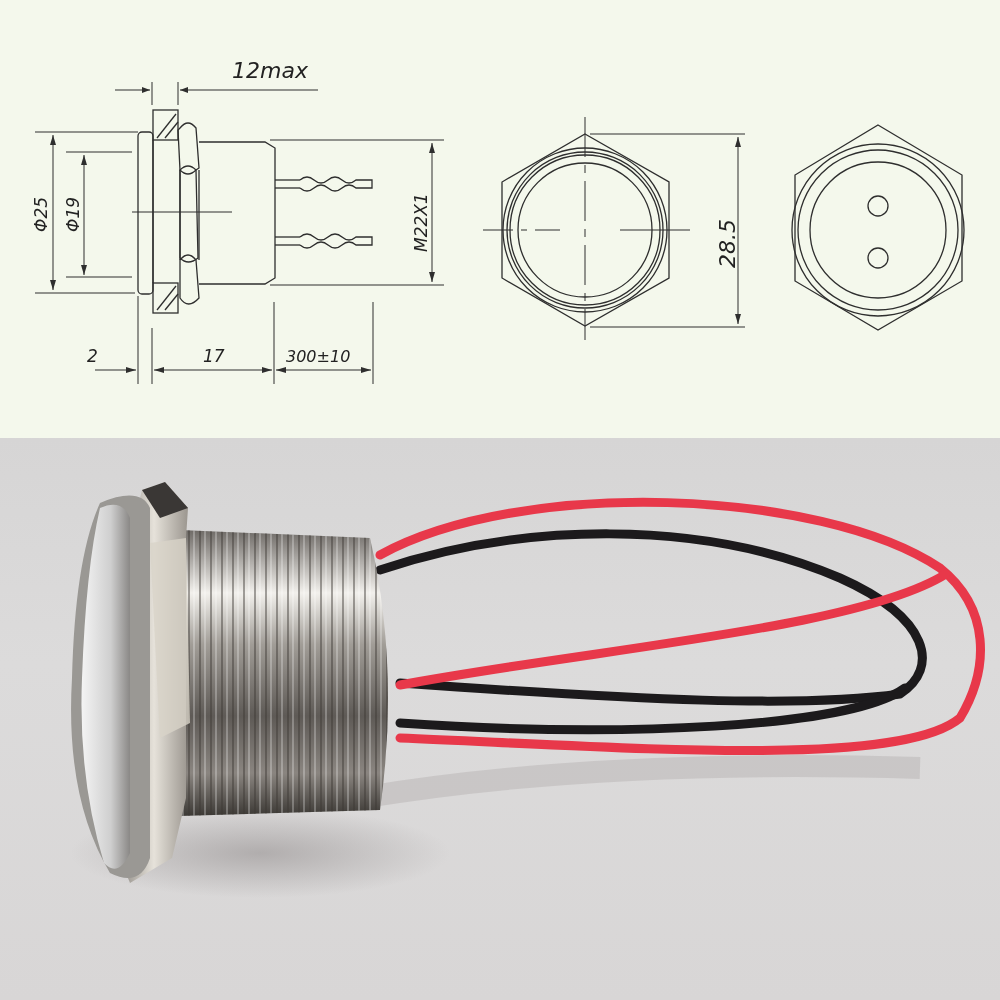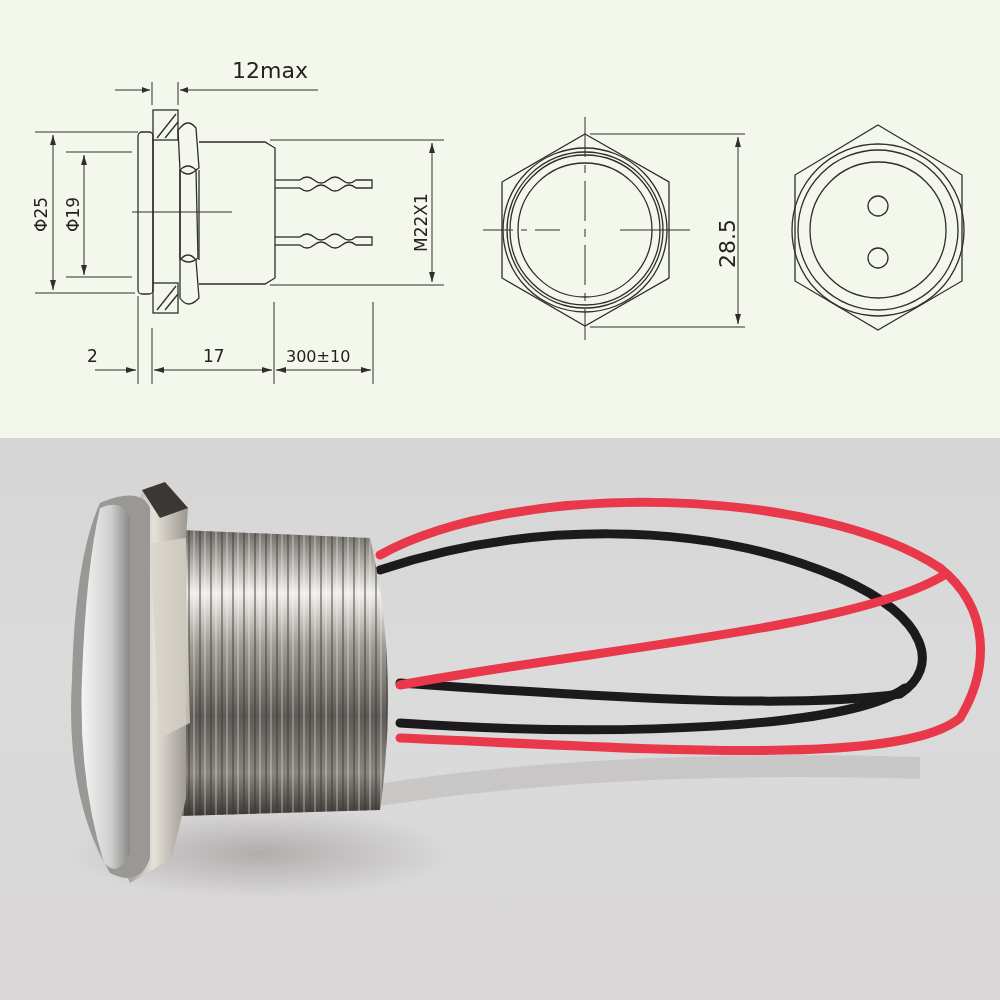--- a/index.html
+++ b/index.html
@@ -1,17 +1,17 @@
 <!DOCTYPE html>
 <html><head>
 <meta charset="utf-8">
 <style>
   html, body { margin: 0; padding: 0; }
   body { width: 1000px; height: 1000px; overflow: hidden; font-family: "DejaVu Sans", sans-serif; background: #d9d8d8; }
-  .drawing-panel { position: absolute; left: 0; top: 0; width: 1000px; height: 438px; background: #f4f8ec; }
+  .drawing-panel { position: absolute; left: 0; top: 0; width: 1000px; height: 438px; background: #f4f8ec; font-style: italic; }
   .photo-panel { position: absolute; left: 0; top: 438px; width: 1000px; height: 562px; background: linear-gradient(180deg, #d6d5d5 0%, #dcdbdb 40%, #d8d6d6 100%); overflow: hidden; }
   svg text { font-family: "DejaVu Sans", sans-serif; fill: #222; }
   .ln { stroke: #2e2e2e; stroke-width: 1.3; fill: none; }
   .dim { stroke: #2e2e2e; stroke-width: 1; fill: none; }
 </style>
 </head>
 <body>
 
 <div class="drawing-panel">
   <svg width="1000" height="438" viewBox="0 0 1000 438">

